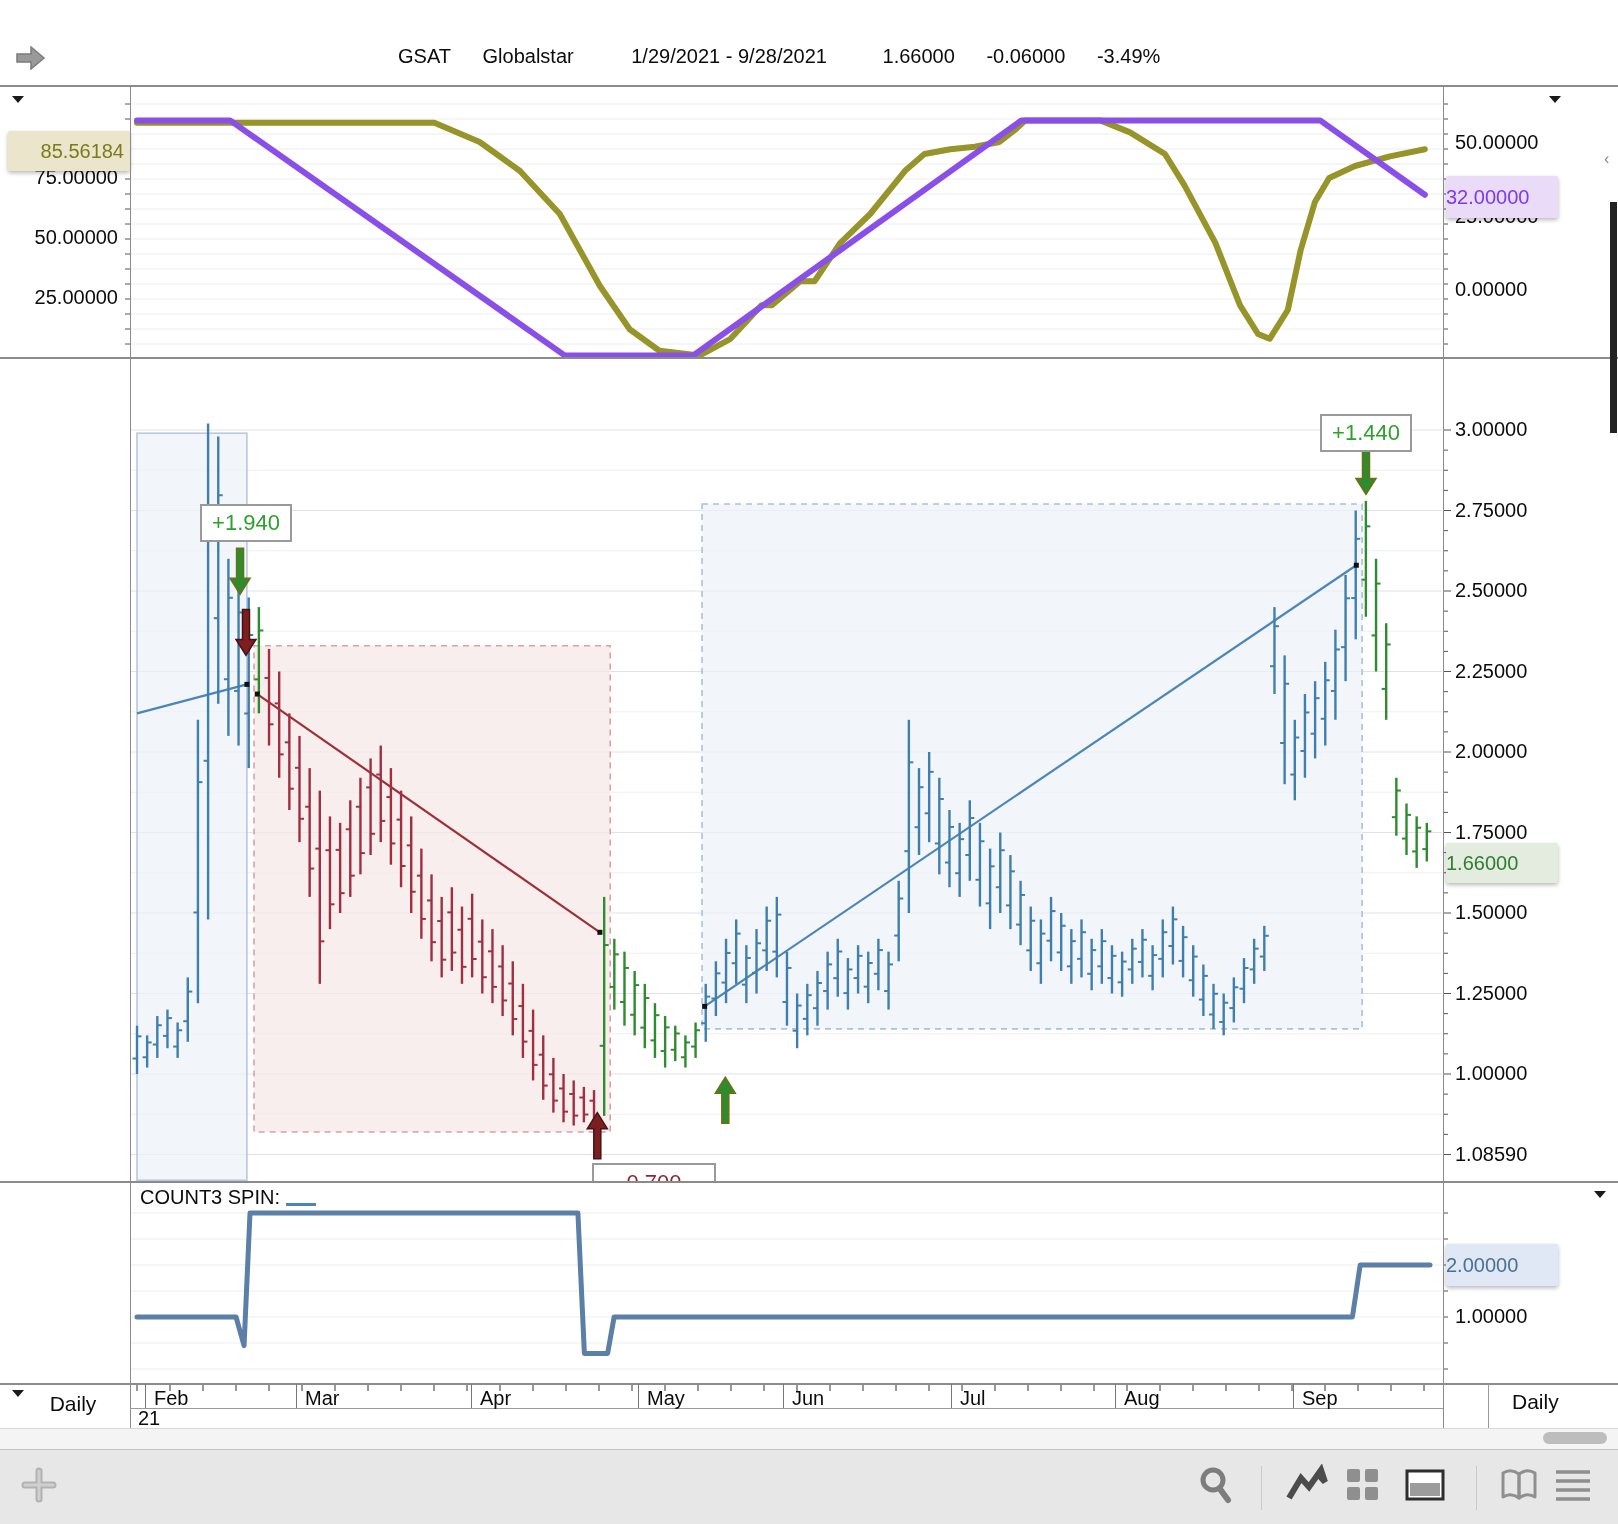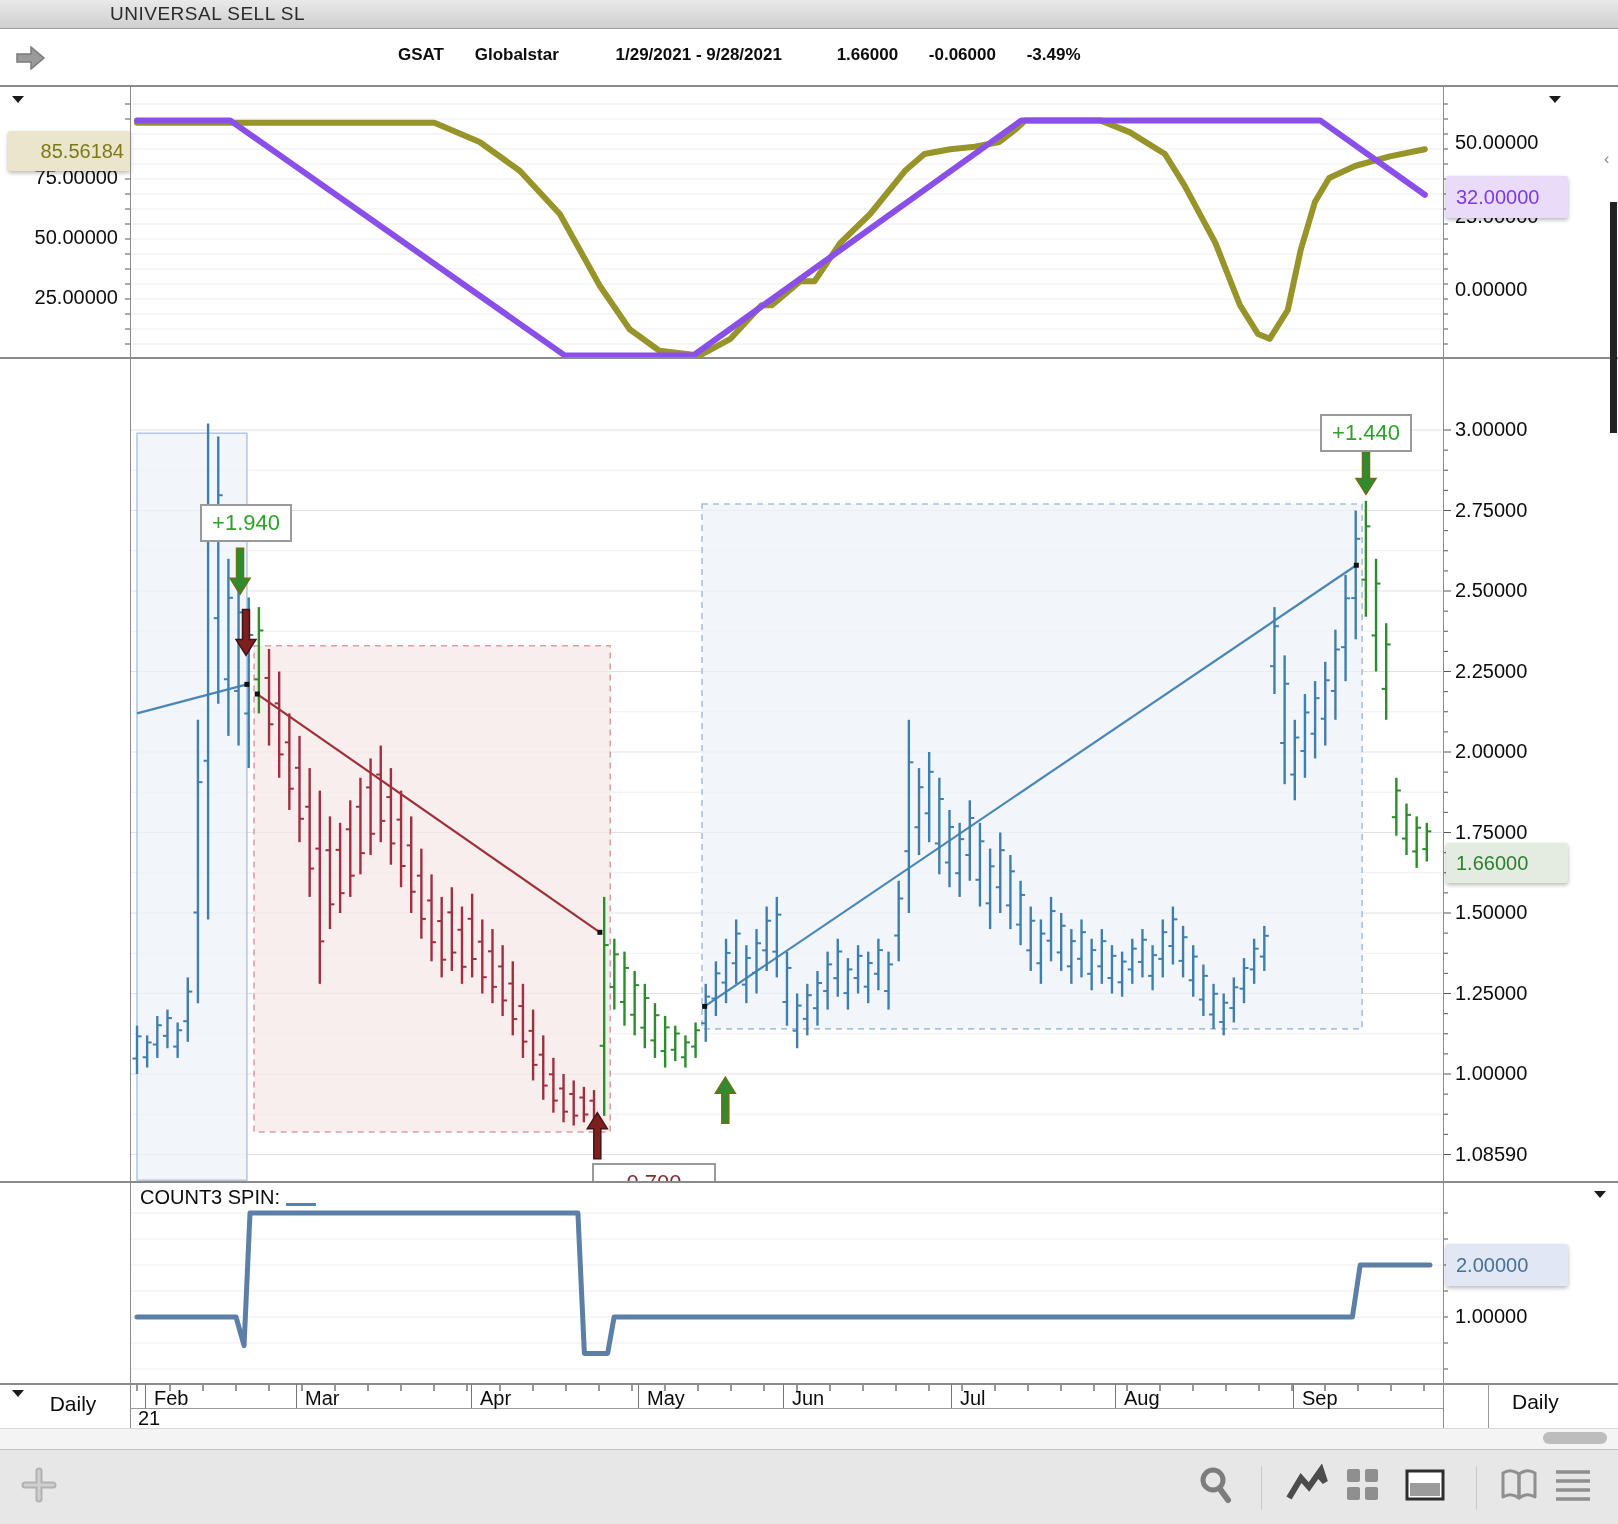--- a/index.html
+++ b/index.html
@@ -4,36 +4,36 @@
 <style>
   html,body{margin:0;padding:0;background:#fff;}
   #root{position:relative;width:1618px;height:1524px;background:#fff;overflow:hidden;
         font-family:"Liberation Sans",sans-serif;color:#0c0c0c;}
   
   .titlebar{position:absolute;left:0;top:0;width:1618px;height:28px;
     background:linear-gradient(#e9e9e9,#cfcfcf);border-bottom:1px solid #9c9c9c;z-index:8;}
   .titlebar .wt{position:absolute;left:110px;top:3px;font-size:19px;color:#2b2b2b;letter-spacing:.5px;}
   
   .header{position:absolute;left:0;top:29px;width:1618px;height:56px;background:#fff;z-index:8;}
-  .hgroup{position:absolute;left:398px;top:16px;font-size:17px;white-space:nowrap;font-weight:bold;}
+  .hgroup{position:absolute;left:398px;top:16px;font-size:20px;white-space:nowrap;}
   .hgroup span{margin-right:26px;}
   .hgroup .co{margin-right:52px;}
   .hgroup .dr{margin-right:50px;}
   #fwd-arrow{position:absolute;left:16px;top:17px;}
   
   #chart{position:absolute;left:0;top:0;width:1618px;height:1524px;z-index:1;}
   
   .hdiv{position:absolute;left:0;width:1618px;height:2px;background:#8b8b8b;z-index:6;}
   .vdiv{position:absolute;width:1px;background:#8b8b8b;z-index:6;}
   
   .axlbl-left{position:absolute;left:8px;width:110px;text-align:right;font-size:20px;z-index:2;}
   .axlbl-right{position:absolute;left:1455px;font-size:20px;z-index:2;white-space:nowrap;}
   
   .hl{position:absolute;font-size:20px;z-index:3;border-radius:2px;
-      box-shadow:0 2px 4px rgba(0,0,0,.28);line-height:40px;padding-left:10px;}
+      box-shadow:0 2px 4px rgba(0,0,0,.28);line-height:40px;}
   #hl-left-top{left:8px;top:131px;width:104px;height:40px;background:#eae5cb;color:#7d7a1c;
                text-align:right;padding-right:6px;padding-left:12px;}
   #hl-right-top{left:1446px;top:176px;width:112px;height:42px;background:#eadcf8;color:#7c3aed;line-height:42px;}
   #hl-main{left:1446px;top:843px;width:112px;height:40px;background:#e3ecdf;color:#2e7d32;}
   #hl-bottom{left:1446px;top:1244px;width:112px;height:42px;background:#dfe8f4;color:#4a7094;line-height:42px;}
   
   .plabel{position:absolute;font-size:20px;z-index:7;display:flex;align-items:center;white-space:pre;}
   #lbl-top{left:140px;top:91px;}
   #lbl-main{left:140px;top:366px;}
   #lbl-bottom{left:140px;top:1186px;}
@@ -639,23 +639,20 @@
       <line x1="1193" y1="1385" x2="1193" y2="1391" stroke="#333"></line>
       <line x1="1226" y1="1385" x2="1226" y2="1391" stroke="#333"></line>
       <line x1="1259" y1="1385" x2="1259" y2="1391" stroke="#333"></line>
       <line x1="1292" y1="1385" x2="1292" y2="1391" stroke="#333"></line>
       <line x1="1325" y1="1385" x2="1325" y2="1391" stroke="#333"></line>
       <line x1="1358" y1="1385" x2="1358" y2="1391" stroke="#333"></line>
       <line x1="1391" y1="1385" x2="1391" y2="1391" stroke="#333"></line>
       <line x1="1424" y1="1385" x2="1424" y2="1391" stroke="#333"></line>
     </svg>
 
-  <div class="titlebar">
-    <span class="wt">UNIVERSAL SELL SL</span>
-  </div>
 
   <div class="header">
     <svg id="fwd-arrow" width="30" height="24">
       <polygon points="1,8 15,8 15,1 28,12 15,23 15,16 1,16" fill="#9a9a9a" stroke="#7b7b7b" stroke-width="1.5"></polygon>
     </svg>
     <div class="hgroup">
       <span>GSAT</span>
       <span class="co">Globalstar</span>
       <span class="dr">1/29/2021 - 9/28/2021</span>
       <span>1.66000</span>

